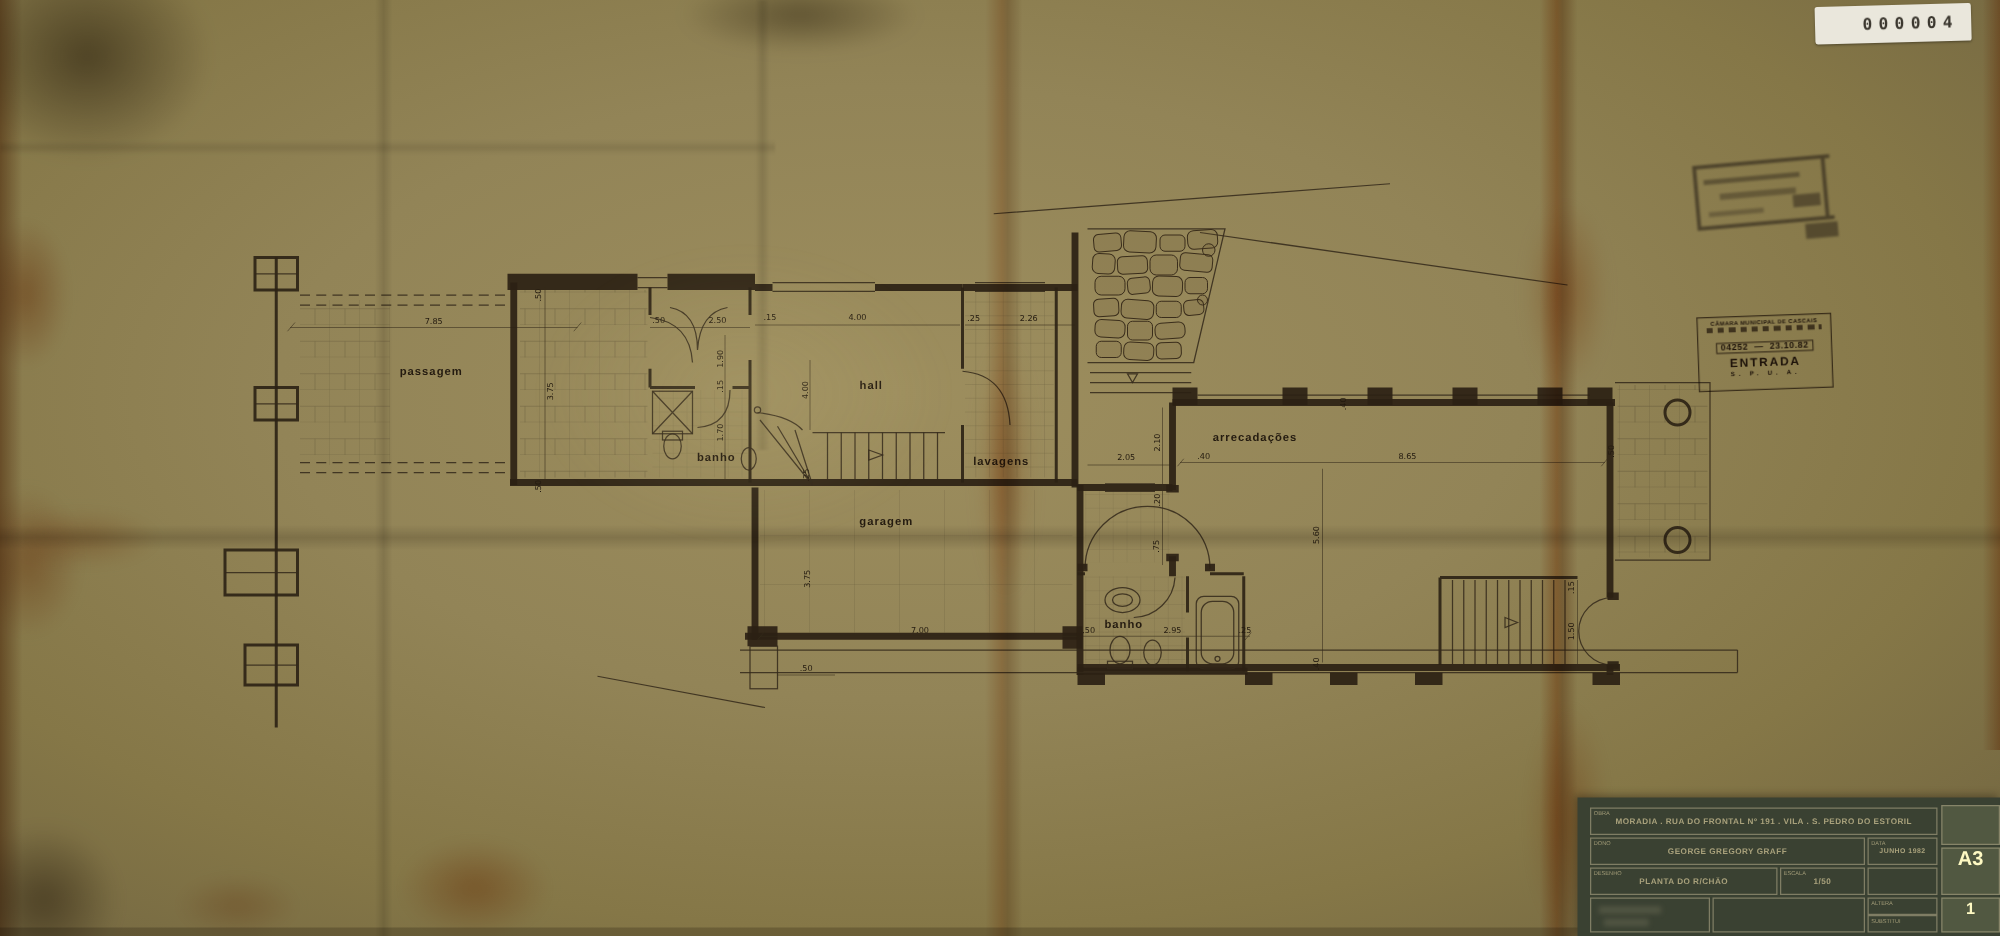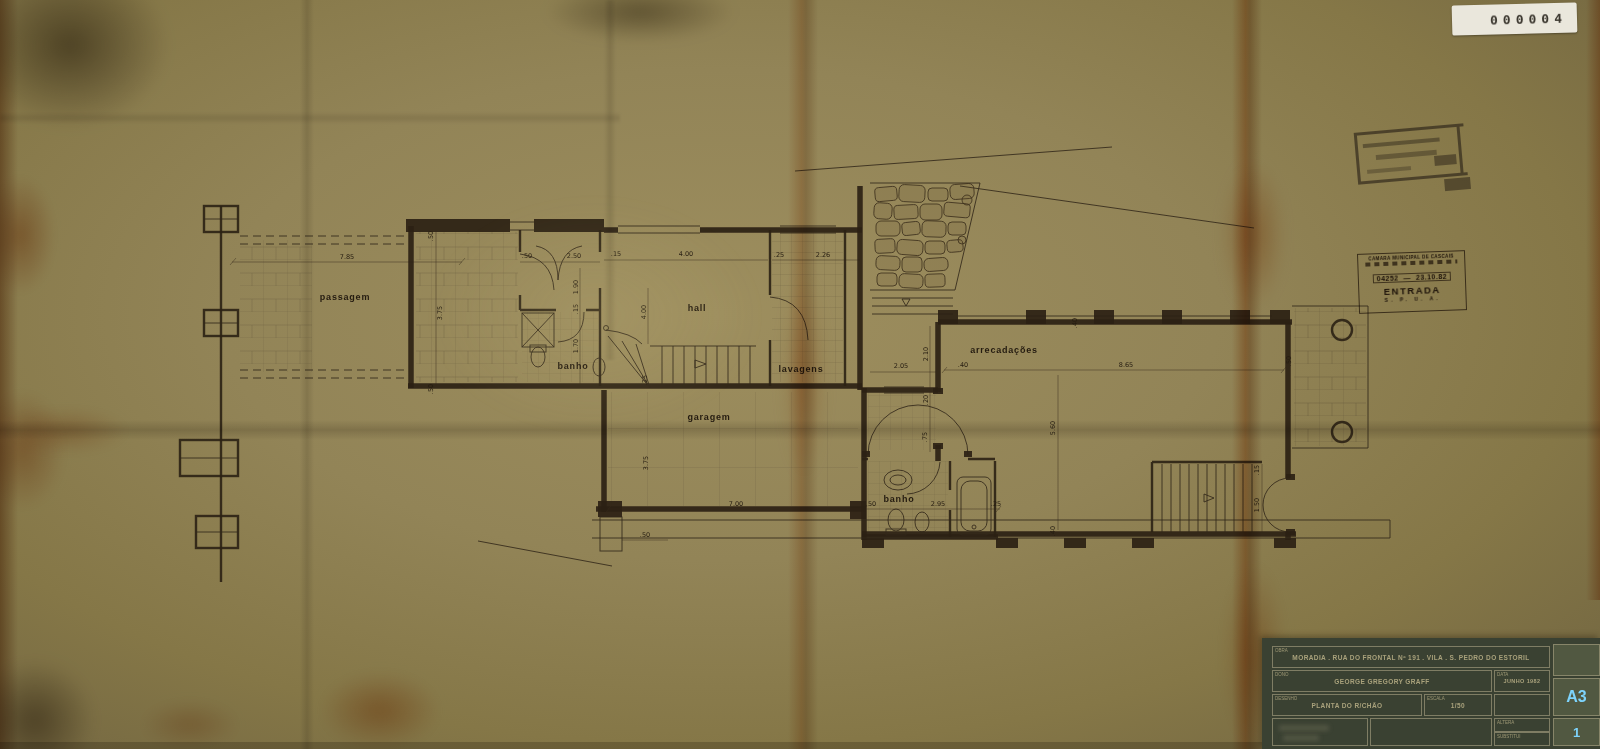--- a/index.html
+++ b/index.html
@@ -39,21 +39,21 @@
   .se4{font:bold 9.5px "Liberation Sans",sans-serif;letter-spacing:1.5px;margin-top:1px;}
   .se5{font:bold 5px "Liberation Sans",sans-serif;letter-spacing:3px;}
   
   .tblock{position:absolute;left:1262px;top:638px;width:338px;height:111px;background:#3a4132;
     box-shadow:-2px -2px 6px rgba(40,30,15,.4);}
   .tb-cell{position:absolute;border:1px solid rgba(165,158,128,.65);box-sizing:border-box;color:#b5ac84;}
   .tb-lab{position:absolute;left:2px;top:1px;font:4.5px "Liberation Sans",sans-serif;opacity:.8;filter:blur(.4px);}
   .tb-val{position:absolute;left:0;right:0;top:7px;text-align:center;font:bold 6.5px "Liberation Sans",sans-serif;
     letter-spacing:.4px;filter:blur(.55px);opacity:.9;white-space:nowrap;overflow:hidden;}
   .tb-right{position:absolute;background:#515841;border:1px solid rgba(165,158,128,.65);box-sizing:border-box;
-    display:flex;align-items:center;justify-content:center;color:#7dd3fc;}
+    display:flex;align-items:flex-start;justify-content:center;color:#fef9c3;}
   .smudge{position:absolute;background:rgba(150,145,115,.25);filter:blur(2px);}
 </style>
 </head>
 <body>
 
 <div class="paper">
 
   <svg class="plan" width="1600" height="749" viewBox="0 0 1600 749">
     <defs>
       <pattern id="tS" width="11" height="11" patternUnits="userSpaceOnUse">

